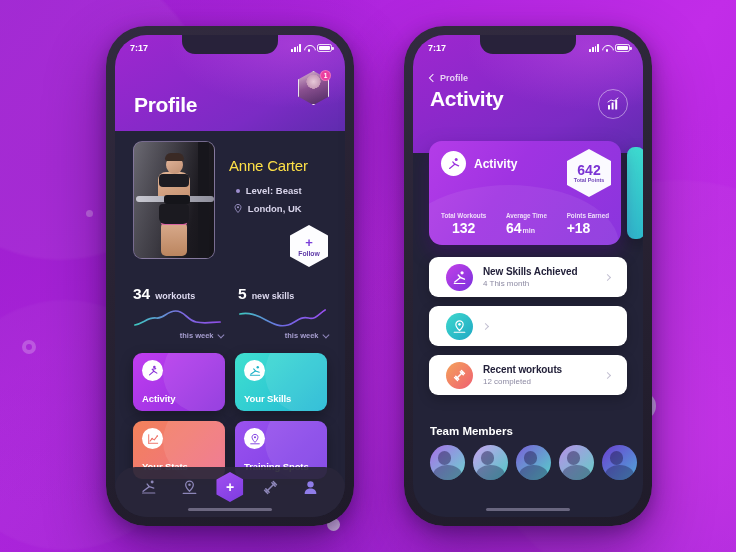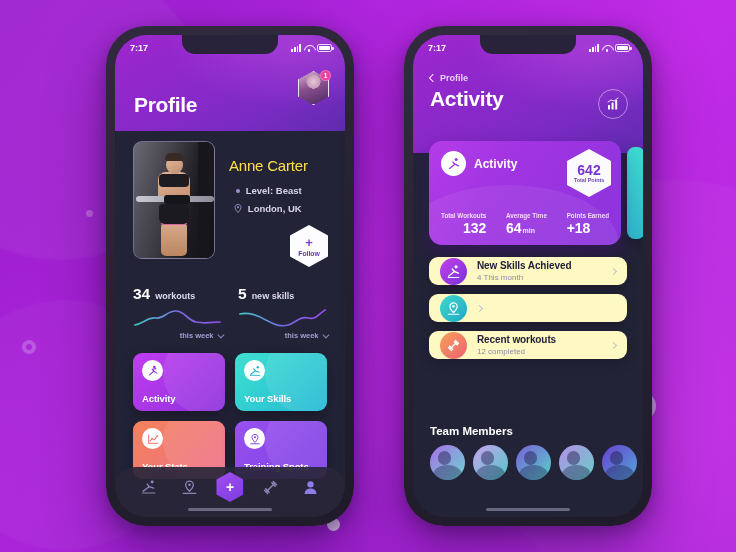--- a/index.html
+++ b/index.html
@@ -317,31 +317,31 @@
     display: flex; flex-direction: column; align-items: center; justify-content: center;
     gap: 0px;
     box-shadow: 0 4px 12px rgba(50,0,90,0.28);
   }
   .ph-num { color: #7b34d4; font-size: 14px; font-weight: bold; line-height: 1.05; }
   .ph-lbl { color: #6f43b8; font-size: 5.4px; font-weight: bold; }
   .act-metrics {
     position: absolute; left: 12px; right: 12px; bottom: 9px; z-index: 3;
     display: flex; justify-content: space-between;
   }
-  .am { text-align: right; }
+  .am { text-align: center; }
   .am:nth-child(2){ text-align:left } .am:nth-child(3){ text-align:left }
   .am-lbl { color: rgba(255,255,255,0.82); font-size: 6.3px; font-weight: bold; }
   .am-val { color: #fff; font-size: 14px; font-weight: bold; margin-top: 1px; }
   .am-unit { font-size: 7px; font-weight: 600; color: rgba(255,255,255,0.85); margin-left: 1px;}
 
   .list { position: absolute; left: 16px; right: 16px; top: 222px; z-index: 12; }
   .list-item {
-    background: #fef9c3; border-radius: 9px; height: 28px;
+    background: #ffffff; border-radius: 9px; height: 40px;
     display: flex; align-items: center; gap: 10px;
-    padding: 0 11px; margin-bottom: 9px;
+    padding: 0 17px; margin-bottom: 9px;
     box-shadow: 0 4px 12px rgba(0,0,0,0.22);
     position: relative;
   }
   .li-icon { width: 27px; height: 27px; border-radius: 50%; flex: none;
     display: flex; align-items: center; justify-content: center; }
   .li-txt { flex: 1; min-width: 0; }
   .li-title { color: #23213a; font-size: 10px; font-weight: bold; letter-spacing: -0.1px; }
   .li-sub { color: #8d8aa3; font-size: 8px; margin-top: 2px; font-weight: 500;}
   .chev-r {
     width: 5px; height: 5px; flex: none;

